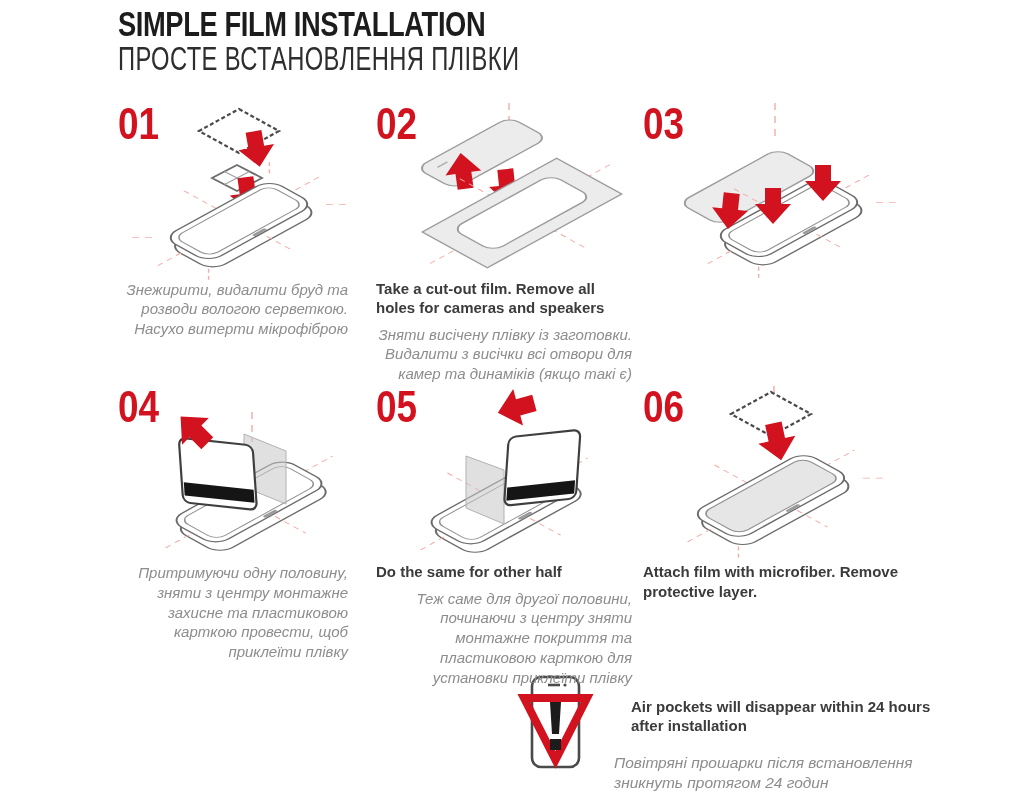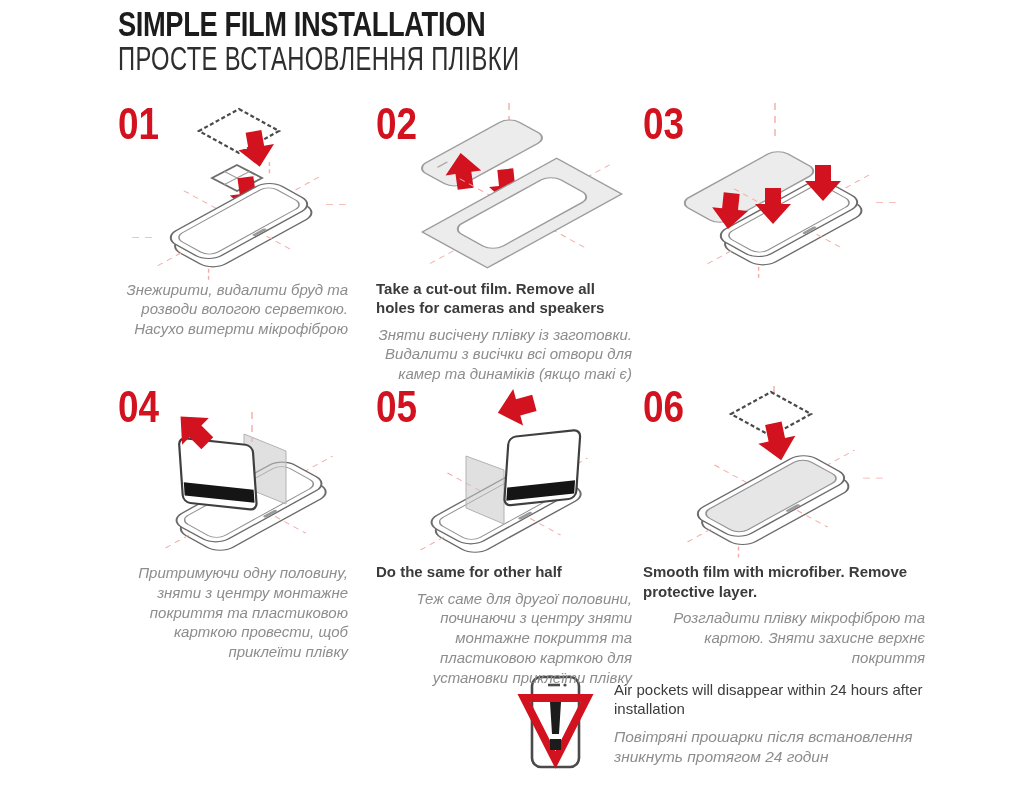--- a/index.html
+++ b/index.html
@@ -14,21 +14,21 @@
   .step-number{font-size:45px;font-weight:700;color:#d2121e;line-height:0.95;position:absolute;top:2px;left:0;
                transform:scaleX(0.82);transform-origin:left top;}
   .illus{display:block;overflow:visible;margin:0 0 2px 6px;}
   .step-en{font-size:15px;font-weight:700;color:#3b3b3b;line-height:1.3;margin:6px 0 0 0;}
   .step-uk{font-size:15px;font-style:italic;color:#8d8d8d;line-height:1.32;margin:7px 0 0 0;text-align:right;}
   .c1 .step-en{max-width:214px}.c1 .step-uk{max-width:230px}
   .c2 .step-en{max-width:258px}.c2 .step-uk{max-width:256px}
   .c3 .step-en{max-width:280px}.c3 .step-uk{max-width:282px}
   .warning{display:flex;gap:20px;margin:-14px 0 0 400px;align-items:flex-start;width:440px;}
   .warn-texts{padding-top:6px;}
-  .warn-en{font-size:15px;font-weight:400;color:#3b3b3b;line-height:1.3;margin:0;max-width:332px;}
+  .warn-en{font-size:15px;font-weight:700;color:#3b3b3b;line-height:1.3;margin:17px;max-width:332px;}
   .warn-uk{font-size:15.5px;font-style:italic;color:#8d8d8d;line-height:1.32;margin:8px 0 0 0;max-width:332px;}
   
   .guide{stroke:#f3aba7;stroke-width:1.4;stroke-dasharray:7 6;fill:none;}
   .phoneface{fill:#ffffff;stroke:#6b6b6b;stroke-width:2;}
   .phonedepth{fill:#ffffff;stroke:#6b6b6b;stroke-width:2;}
   .screen{fill:#ffffff;stroke:#909090;stroke-width:1.5;}
   .screenfilm{fill:#e6e6e6;stroke:#909090;stroke-width:1.5;}
   .film{fill:#ececec;stroke:#9c9c9c;stroke-width:2;}
   .sheet{fill:#ececec;stroke:#9c9c9c;stroke-width:2;}
   .hole{fill:#ffffff;stroke:#9c9c9c;stroke-width:2;}
@@ -159,21 +159,21 @@
         </g>
 
         <polygon class="standfilm" points="120,50 162,67 162,120 120,103"></polygon>
 
         <g transform="translate(95,92) skewY(10) rotate(-4)">
           <rect class="card" x="-38" y="-34" width="74" height="64" rx="7"></rect>
           <rect class="stripe" x="-36" y="10" width="70" height="13"></rect>
         </g>
         <path class="arrow" transform="translate(64,40) rotate(135) scale(1.05)" d="M-8,-26 L8,-26 L8,-10 L18,-10 L0,10 L-18,-10 L-8,-10 Z"></path>
       </svg>
-      <p class="step-uk">Притримуючи одну половину, зняти з центру монтажне покриття та пластиковою карткою провести, щоб приклеїти плівку</p>
+      <p class="step-uk">Притримуючи одну половину, зняти з центру монтажне захисне та пластиковою карткою провести, щоб приклеїти плівку</p>
     </div>
 
     <div class="step c2">
       <div class="step-number">05</div>
       <svg class="illus" width="250" height="172" viewBox="0 0 250 172">
 
         <g>
           <g transform="translate(122,126) scale(1,0.55) rotate(-45)">
             <rect class="phonedepth" x="-80" y="-27" width="160" height="66" rx="18"></rect>
           </g>
@@ -216,22 +216,21 @@
             <line class="guide" x1="-118" y1="0" x2="118" y2="0"></line>
             <line class="guide" x1="0" y1="-80" x2="0" y2="80"></line>
             <line class="guide" x1="88" y1="42" x2="102" y2="56"></line>
               <line class="guide" x1="-88" y1="42" x2="-102" y2="56"></line>
             <rect class="phoneface" x="-80" y="-34" width="160" height="68" rx="18"></rect>
             <rect class="screenfilm" x="-72" y="-27" width="144" height="54" rx="12"></rect>
             <rect class="port" x="-9" y="29" width="18" height="4" rx="2"></rect>
           </g>
         </g>
       </svg>
-      <p class="step-en">Smooth film with microfiber. Remove protective layer.</p>
-      <p class="step-uk">Розгладити плівку мікрофіброю та картою. Зняти захисне верхнє покриття</p>
+      <p class="step-en">Attach film with microfiber. Remove protective layer.</p>
     </div>
 
   </div>
 
   <div class="warning">
     <svg width="76" height="96" viewBox="0 0 76 96" style="overflow:visible;flex:0 0 auto;">
       <g>
         <rect x="14" y="3" width="47" height="90" rx="9" fill="#ffffff" stroke="#4a4a4a" stroke-width="2.6"></rect>
         <line x1="30" y1="11" x2="42" y2="11" stroke="#4a4a4a" stroke-width="2.6"></line>
         <circle cx="47" cy="11" r="1.6" fill="#4a4a4a"></circle>

